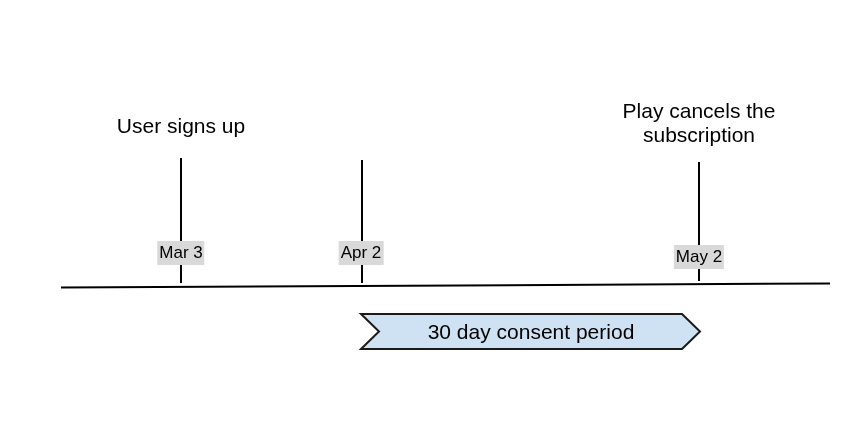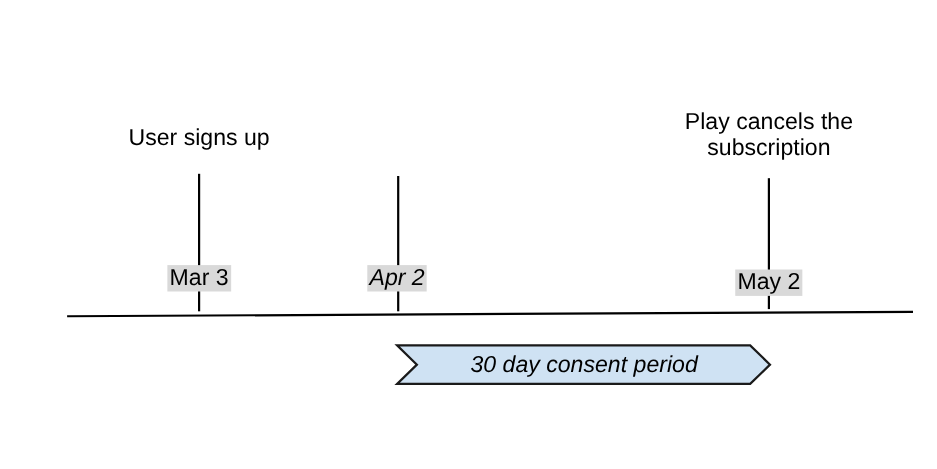--- a/index.html
+++ b/index.html
@@ -51,42 +51,41 @@
     line-height: 24px;
     z-index: 3;
   }
   .event-label.e1 { left: 153px;   top: 114px; }
   .event-label.e2 { left: 333.5px; top: 97px;  }
   .event-label.e3 { left: 671px;   top: 99px;  }
   .date-badge {
     position: absolute;
     transform: translateX(-50%);
     background: var(--date-bg, #d9d9d9);
-    font-size: 21px;
+    font-size: 17px;
     line-height: 24px;
     padding: 0 2px;
     white-space: nowrap;
     z-index: 3;
   }
   .date-badge.e1 { left: 153px;   top: 241px; }
-  .date-badge.e2 { left: 333px;   top: 241px; font-style: italic; }
+  .date-badge.e2 { left: 333px;   top: 241px; }
   .date-badge.e3 { left: 671px;   top: 245px; text-align: right; }
   .banner-label {
     position: absolute;
     left: 351px;
     top: 314px;
     width: 304px;
     height: 35px;
     display: flex;
     align-items: center;
     justify-content: center;
     font-size: 21px;
     line-height: 24px;
     z-index: 3;
-    font-style: italic;
   }
 </style>
 </head>
 <body>
 
 <div class="canvas">
 
   <svg class="layer" width="852" height="426" viewBox="0 0 852 426">
     <line x1="33" y1="287.5" x2="802" y2="283.5"></line>
     <polygon points="333,314 654,314 672,331.5 654,349 333,349 351,331.5" fill="#cfe2f3" stroke="#1a1a1a"></polygon>

